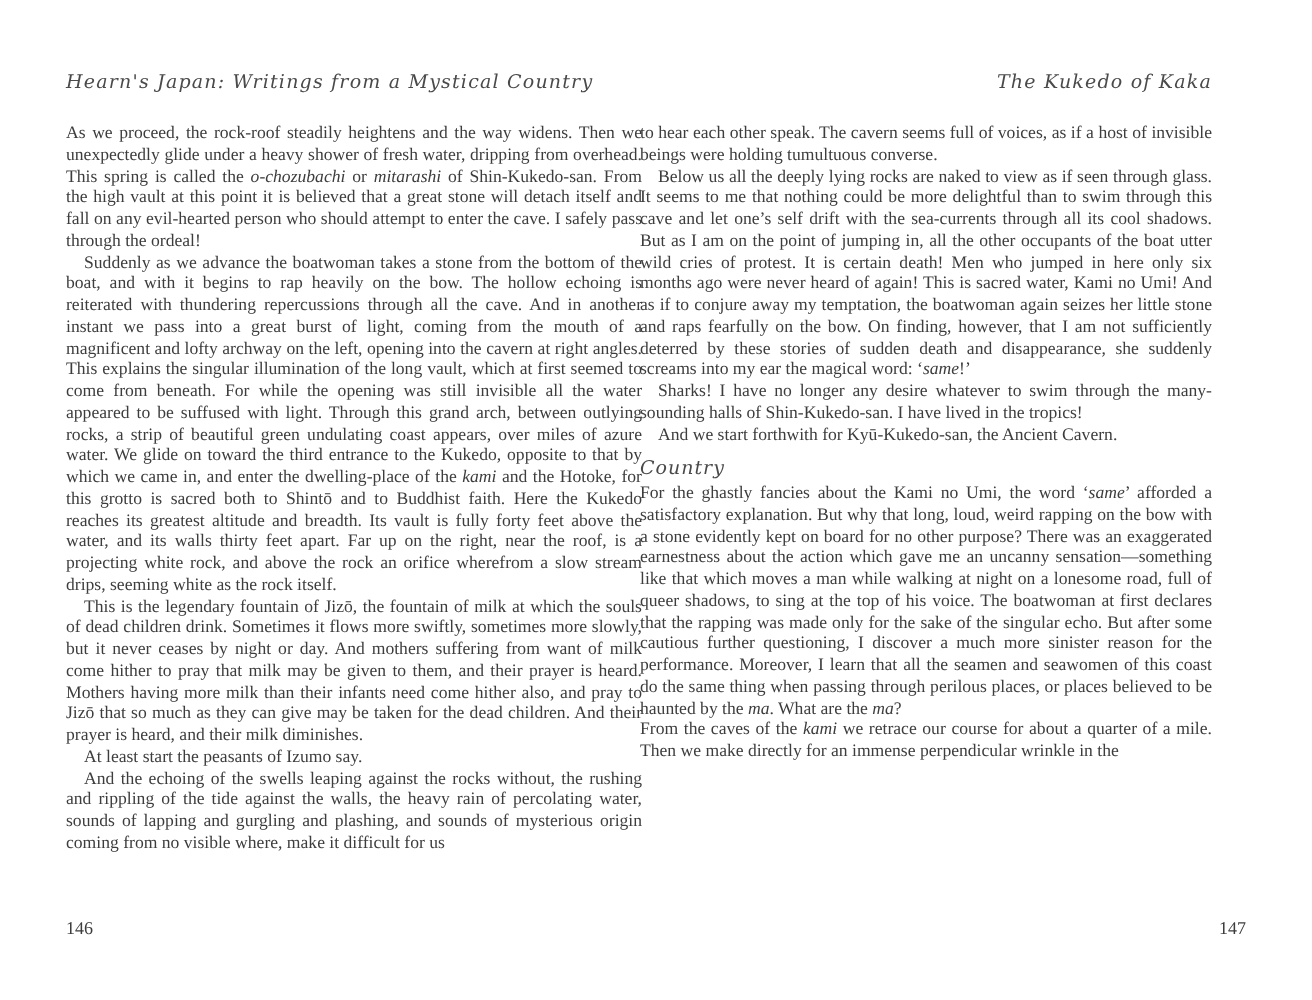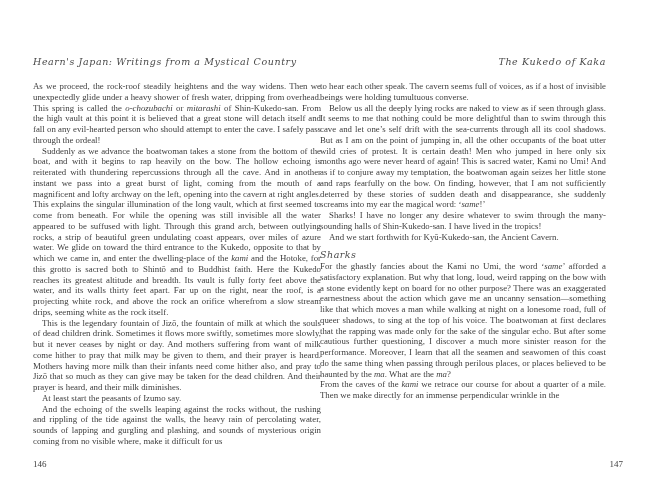--- a/index.html
+++ b/index.html
@@ -17,21 +17,20 @@
   }
   .spread {
     position: absolute;
     top: 0; left: 0;
     width: 656px;
     height: 500px;
   }
   .page {
     position: absolute;
     top: 36px;
-    margin-top: 20px;
   }
   .page-left  { left: 33px;  width: 288px; }
   .page-right { left: 320px; width: 286px; }
   .running-header {
     font-family: "DejaVu Serif", serif;
     font-style: italic;
     font-size: 9.5px;
     letter-spacing: 0.6px;
     color: #4a4a4a;
     margin-bottom: 14px;
@@ -84,21 +83,21 @@
       </div>
   </div>
 
   <div class="page page-right">
     <div class="running-header">The Kukedo of Kaka</div>
     <div class="page-body">
         <p class="para"><span>to hear each other speak. The cavern seems full of voices, as if a host of invisible beings were holding tumultuous converse.</span></p>
         <p class="para indent"><span>Below us all the deeply lying rocks are naked to view as if seen through glass. It seems to me that nothing could be more delightful than to swim through this cave and let one’s self drift with the sea-currents through all its cool shadows. But as I am on the point of jumping in, all the other occupants of the boat utter wild cries of protest. It is certain death! Men who jumped in here only six months ago were never heard of again! This is sacred water, Kami no Umi! And as if to conjure away my temptation, the boatwoman again seizes her little stone and raps fearfully on the bow. On finding, however, that I am not sufficiently deterred by these stories of sudden death and disappearance, she suddenly screams into my ear the magical word: ‘</span><span class="it">same</span><span>!’</span></p>
         <p class="para indent"><span>Sharks! I have no longer any desire whatever to swim through the many-sounding halls of Shin-Kukedo-san. I have lived in the tropics!</span></p>
         <p class="para indent"><span>And we start forthwith for Kyū-Kukedo-san, the Ancient Cavern.</span></p>
-        <div class="section-heading">Sharks</div>
+        <div class="section-heading">Country</div>
         <p class="para"><span>For the ghastly fancies about the Kami no Umi, the word ‘</span><span class="it">same</span><span>’ afforded a satisfactory explanation. But why that long, loud, weird rapping on the bow with a stone evidently kept on board for no other purpose? There was an exaggerated earnestness about the action which gave me an uncanny sensation—something like that which moves a man while walking at night on a lonesome road, full of queer shadows, to sing at the top of his voice. The boatwoman at first declares that the rapping was made only for the sake of the singular echo. But after some cautious further questioning, I discover a much more sinister reason for the performance. Moreover, I learn that all the seamen and seawomen of this coast do the same thing when passing through perilous places, or places believed to be haunted by the </span><span class="it">ma</span><span>. What are the </span><span class="it">ma</span><span>?</span></p>
         <p class="para"><span>From the caves of the </span><span class="it">kami</span><span> we retrace our course for about a quarter of a mile. Then we make directly for an immense perpendicular wrinkle in the</span></p>
       </div>
   </div>
 
   <div class="page-number page-number-left">146</div>
 
   <div class="page-number page-number-right">147</div>
 
 </div>

